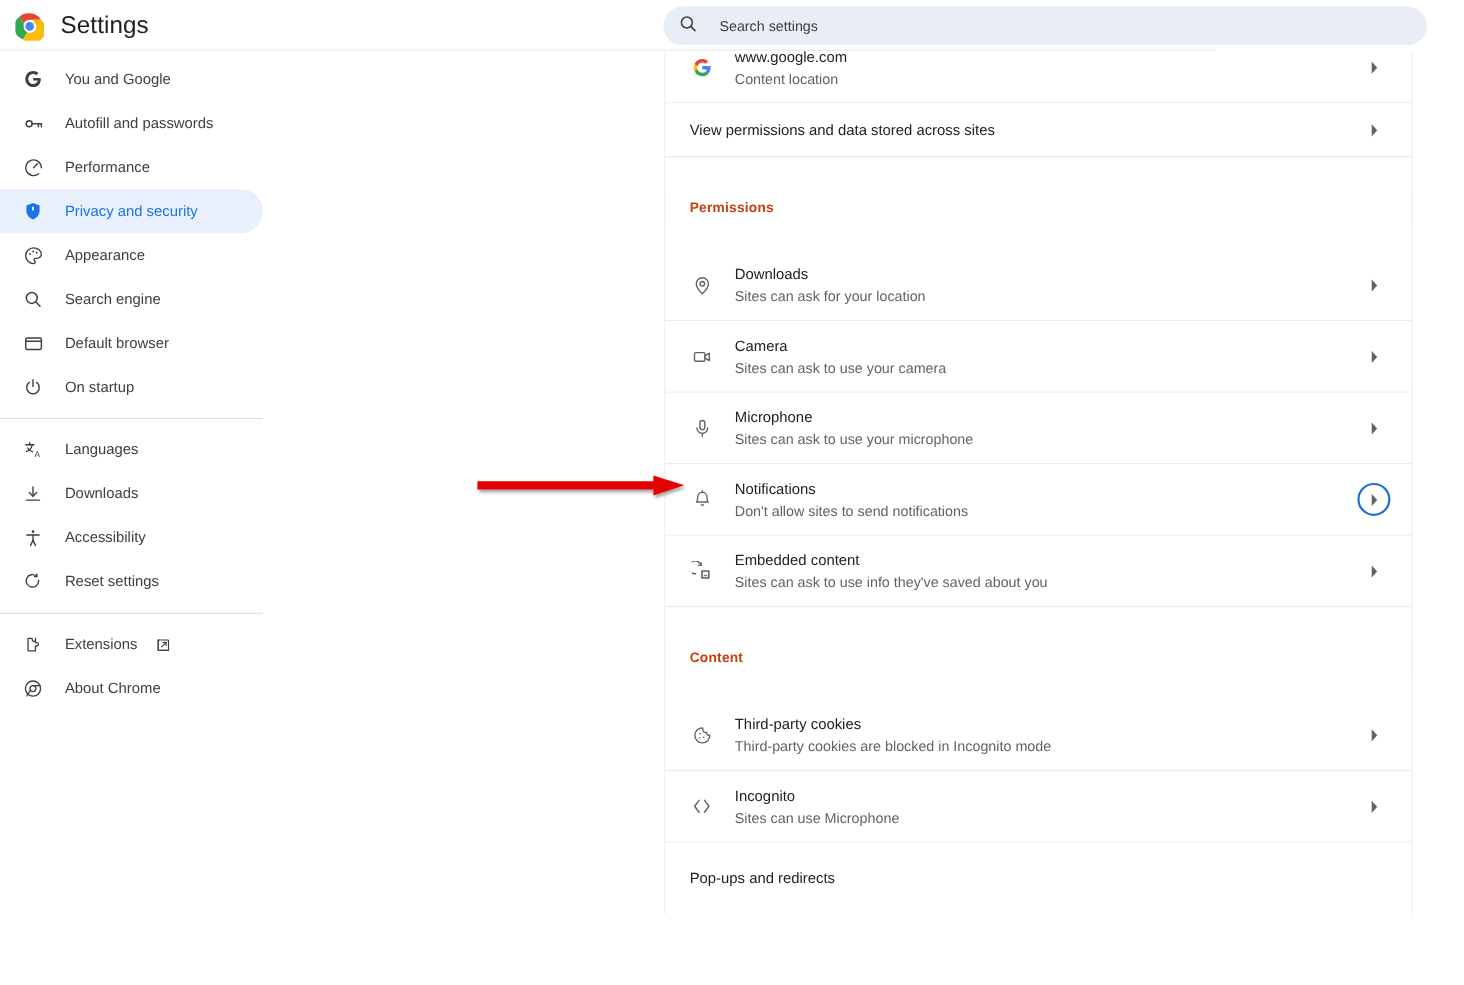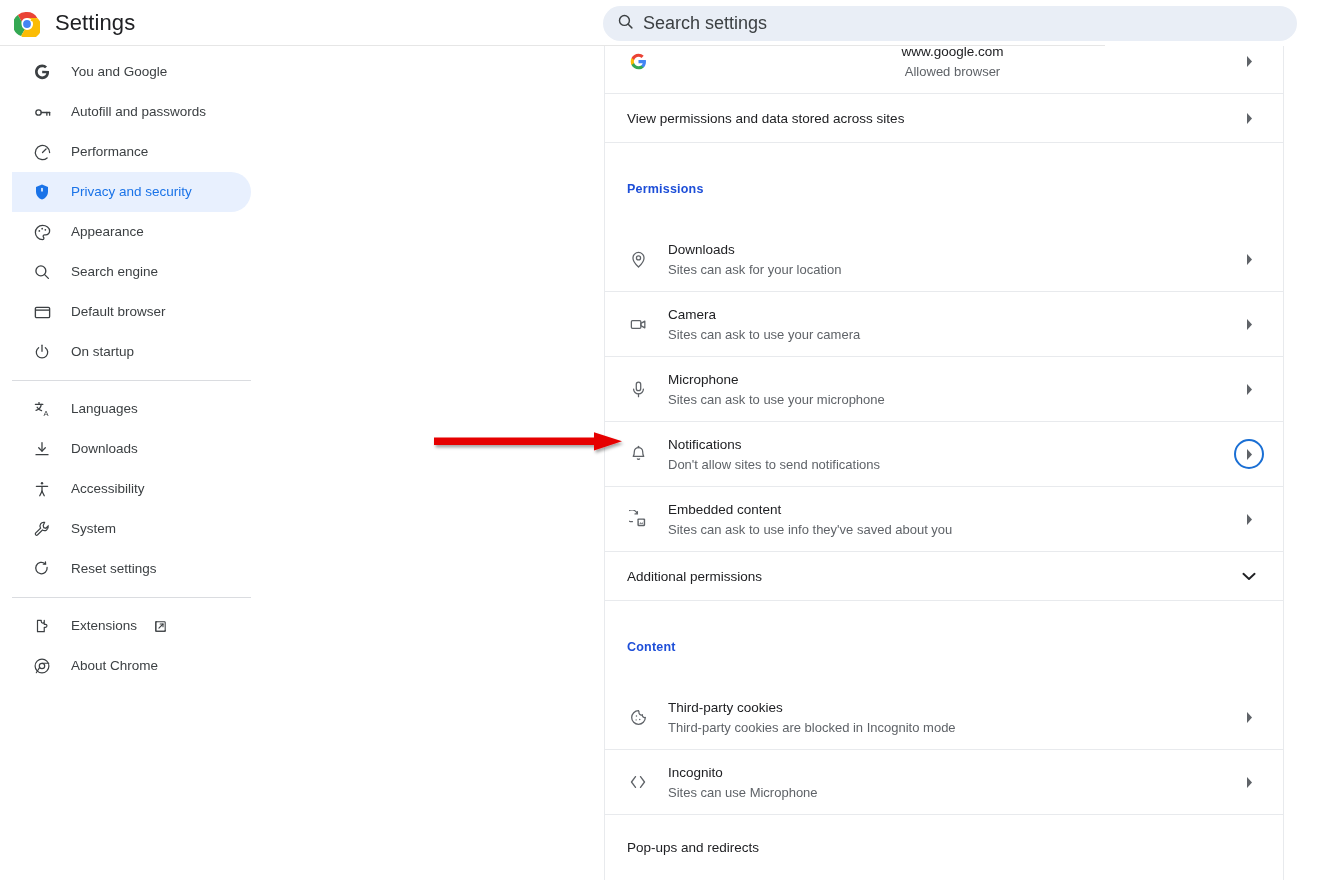--- a/index.html
+++ b/index.html
@@ -35,28 +35,28 @@
     width: 694px; height: 35px;
     background: #e9eef6;
     border-radius: 18px;
     display: flex; align-items: center;
   }
   #search-icon { margin-left: 14px; display:block; flex: 0 0 auto; }
   #search-input {
     flex: 1 1 auto;
     border: 0; outline: none; background: transparent;
     font-family: "Liberation Sans", sans-serif;
-    font-size: 18px; color: #3c4043;
-    margin-left: 9px; padding: 0; height: 33px;
+    font-size: 13px; color: #3c4043;
+    margin-left: 20px; padding: 0; height: 33px;
   }
   #search-input::placeholder { color: #3c4043; opacity: 1; }
 
   
   #sidebar {
-    position: absolute; left: 12px; top: 46px;
+    position: absolute; left: 0; top: 46px;
     width: 290px; height: 849px;
     background: #ffffff;
     z-index: 20;
   }
   .nav-item {
     position: relative;
     height: 40px;
     display: flex; align-items: center;
     cursor: pointer;
     color: #3c4043;
@@ -111,21 +111,21 @@
   .row .r-txt { flex: 1 1 auto; min-width: 0; }
   .row .r-title { font-size: 13.5px; color: #202124; line-height: 19px; }
   .row .r-sub { font-size: 13px; color: #5f6368; line-height: 19px; margin-top: 1px; }
   .row .r-arrow { flex: 0 0 auto; width: 24px; display:flex; align-items:center; justify-content:center; }
 
   .row.single { min-height: 49px; }
   .row.single .r-title { font-size: 13.5px; color: #202124; }
   .row.noborder { border-bottom: 0; }
 
   .sec-head {
-    font-size: 12.5px; font-weight: 700; color: #1d4ed8;
+    font-size: 12.5px; font-weight: 700; color: #c2410c;
     letter-spacing: .2px;
     padding: 0 22px;
     height: 32px; display: flex; align-items: center;
   }
   .gap { height: 30px; background: #fff; }
   .gap-sm { height: 22px; background: #fff; }
 
   .focus-ring {
     position: absolute;
     width: 30px; height: 30px;
@@ -294,28 +294,20 @@
           <circle cx="12" cy="4.4" r="1.6" fill="#3c4043" stroke="none"></circle>
           <line x1="4.5" y1="8.4" x2="19.5" y2="8.4"></line>
           <line x1="12" y1="8.4" x2="12" y2="15"></line>
           <line x1="12" y1="15" x2="9" y2="21"></line>
           <line x1="12" y1="15" x2="15" y2="21"></line>
         </svg>
       </span>
       <span class="lbl">Accessibility</span>
     </div>
 
-    <div class="nav-item">
-      <span class="ico">
-        <svg width="18" height="18" viewBox="0 0 24 24" fill="none" stroke="#3c4043" stroke-width="1.6" stroke-linecap="round">
-          <path d="M15.4 3.2a5 5 0 0 0-5.3 7.6L3.4 17.5a1.8 1.8 0 0 0 2.5 2.5l6.7-6.7a5 5 0 0 0 7.6-5.3l-3 3-2.8-.8-.8-2.8z"></path>
-        </svg>
-      </span>
-      <span class="lbl">System</span>
-    </div>
 
     <div class="nav-item">
       <span class="ico">
         <svg width="18" height="18" viewBox="0 0 24 24" fill="none" stroke="#3c4043" stroke-width="1.7" stroke-linecap="round">
           <path d="M18.8 10a7.6 7.6 0 1 1-2.6-5"></path>
           <polyline points="16.6,2.6 16.8,5.6 13.8,5.6"></polyline>
         </svg>
       </span>
       <span class="lbl">Reset settings</span>
     </div>
@@ -354,32 +346,32 @@
       </span>
       <span class="lbl">About Chrome</span>
     </div>
   </div>
 </div>
 
 <div id="main">
 
   <div id="card">
 
-    <div class="row" style="min-height:65px;text-align:center;">
+    <div class="row" style="min-height:65px;">
       <span class="r-ico">
         <svg width="17" height="17" viewBox="0 0 48 48">
           <path fill="#4285F4" d="M45.1 24.5c0-1.6-.14-3.14-.4-4.64H24v8.8h11.8c-.5 2.74-2.05 5.06-4.38 6.62v5.5h7.08c4.14-3.82 6.6-9.44 6.6-16.28z"></path>
           <path fill="#34A853" d="M24 46c5.94 0 10.92-1.96 14.56-5.3l-7.08-5.5c-1.96 1.32-4.48 2.1-7.48 2.1-5.74 0-10.6-3.88-12.34-9.08H4.34v5.68C7.96 41.12 15.4 46 24 46z"></path>
           <path fill="#FBBC05" d="M11.66 28.22A13.2 13.2 0 0 1 10.96 24c0-1.46.26-2.88.7-4.22v-5.68H4.34A21.98 21.98 0 0 0 2 24c0 3.56.86 6.92 2.34 9.9l7.32-5.68z"></path>
           <path fill="#EA4335" d="M24 10.7c3.24 0 6.14 1.12 8.44 3.3l6.28-6.28C34.9 4.16 29.94 2 24 2 15.4 2 7.96 6.88 4.34 14.1l7.32 5.68C13.4 14.58 18.26 10.7 24 10.7z"></path>
         </svg>
       </span>
       <span class="r-txt">
         <div class="r-title">www.google.com</div>
-        <div class="r-sub">Allowed browser</div>
+        <div class="r-sub">Content location</div>
       </span>
       <span class="r-arrow">
         <svg width="9" height="13" viewBox="0 0 9 13">
             <path d="M2 1l5 5.5L2 12z" fill="#5f6368"></path>
           </svg>
       </span>
     </div>
 
     <div class="row single">
       <span class="r-txt">
@@ -487,30 +479,20 @@
         <div class="r-title">Embedded content</div>
         <div class="r-sub">Sites can ask to use info they've saved about you</div>
       </span>
       <span class="r-arrow">
         <svg width="9" height="13" viewBox="0 0 9 13">
             <path d="M2 1l5 5.5L2 12z" fill="#5f6368"></path>
           </svg>
       </span>
     </div>
 
-    <div class="row single">
-      <span class="r-txt">
-        <div class="r-title">Additional permissions</div>
-      </span>
-      <span class="r-arrow">
-        <svg width="14" height="9" viewBox="0 0 14 9">
-            <path d="M1.4 1.8L7 7l5.6-5.2" fill="none" stroke="#202124" stroke-width="1.9" stroke-linecap="round" stroke-linejoin="round"></path>
-          </svg>
-      </span>
-    </div>
 
     <div class="gap"></div>
 
     <div class="sec-head">Content</div>
 
     <div class="gap-sm"></div>
 
     <div class="row">
       <span class="r-ico">
         <svg width="19" height="19" viewBox="0 0 24 24" fill="none" stroke="#5f6368" stroke-width="1.6">

